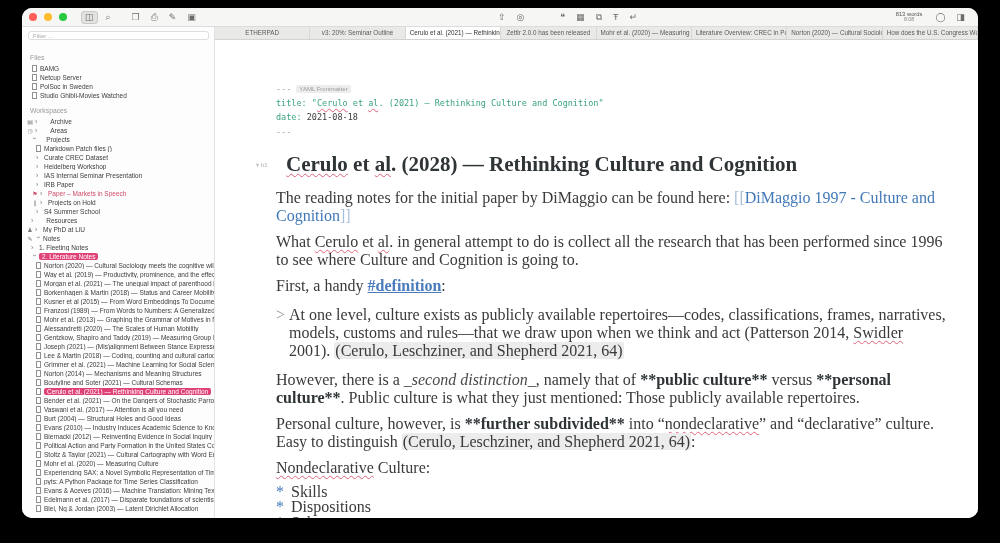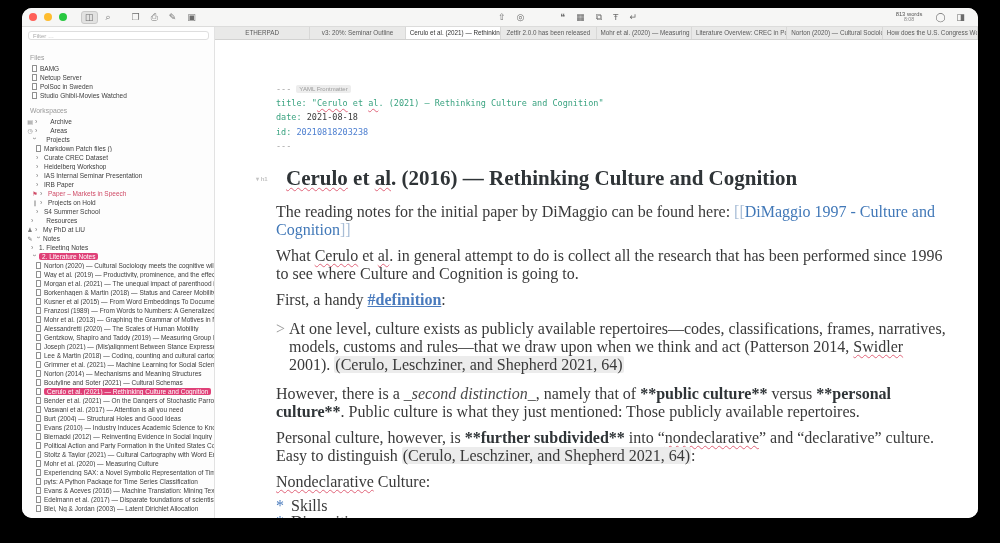--- a/index.html
+++ b/index.html
@@ -358,28 +358,27 @@
 
       <div class="editor">
 
         <div class="fm">
           <div>
             <span class="fm-dash">---</span><span class="fm-badge">YAML Frontmatter</span>
           </div>
           <div id="fm-lines">
               <div><span class="fm-key">title: </span><span class="fm-string">"</span><span class="fm-string misspelled">Cerulo</span><span class="fm-string"> et </span><span class="fm-string misspelled">al</span><span class="fm-string">. (2021) — Rethinking Culture and Cognition"</span></div>
               <div><span class="fm-key">date: </span><span class="fm-value">2021-08-18</span></div>
-              <div><span class="fm-key">id: </span><span class="fm-number">20210818203238</span></div>
             </div>
           <div class="fm-dash">---</div>
         </div>
 
         <h1 class="doc-h1" id="doc-h1">
           <span class="h1-gutter" id="h1-gutter">▾ h1</span>
-        <span class="misspelled">Cerulo</span><span> et </span><span class="misspelled">al</span><span>. (2016) — Rethinking Culture and Cognition</span></h1>
+        <span class="misspelled">Cerulo</span><span> et </span><span class="misspelled">al</span><span>. (2028) — Rethinking Culture and Cognition</span></h1>
 
         <div id="blocks">
             <div class="blk p"><span>The reading notes for the initial paper by DiMaggio can be found here: </span><span class="bracket">[[</span><span class="wikilink">DiMaggio 1997 - Culture and Cognition</span><span class="bracket">]]</span></div>
             <div class="blk p"><span>What </span><span class="misspelled">Cerulo</span><span> et </span><span class="misspelled">al</span><span>. in general attempt to do is collect all the research that has been performed since 1996 to see where Culture and Cognition is going to.</span></div>
             <div class="blk p"><span>First, a handy </span><span class="tag">#definition</span><span>:</span></div>
             <div class="blk quote"><span class="qmark">&gt;</span><span>At one level, culture exists as publicly available repertoires—codes, classifications, frames, narratives, models, customs and rules—that we draw upon when we think and act (Patterson 2014, </span><span class="misspelled">Swidler</span><span> 2001). </span><span class="citation">(Cerulo, Leschziner, and Shepherd 2021, 64)</span></div>
             <div class="blk p"><span>However, there is a </span><span class="italic-md">_second distinction_</span><span>, namely that of </span><span class="bold-md">**public culture**</span><span> versus </span><span class="bold-md">**personal culture**</span><span>. Public culture is what they just mentioned: Those publicly available repertoires.</span></div>
             <div class="blk p"><span>Personal culture, however, is </span><span class="bold-md">**further subdivided**</span><span> into “</span><span class="misspelled">nondeclarative</span><span>” and “declarative” culture. Easy to distinguish </span><span class="citation">(Cerulo, Leschziner, and Shepherd 2021, 64)</span><span>:</span></div>
             <div class="blk p"><span class="misspelled">Nondeclarative</span><span> Culture:</span></div>
             <div class="blk li"><span class="bullet">*</span><span>Skills</span></div>

